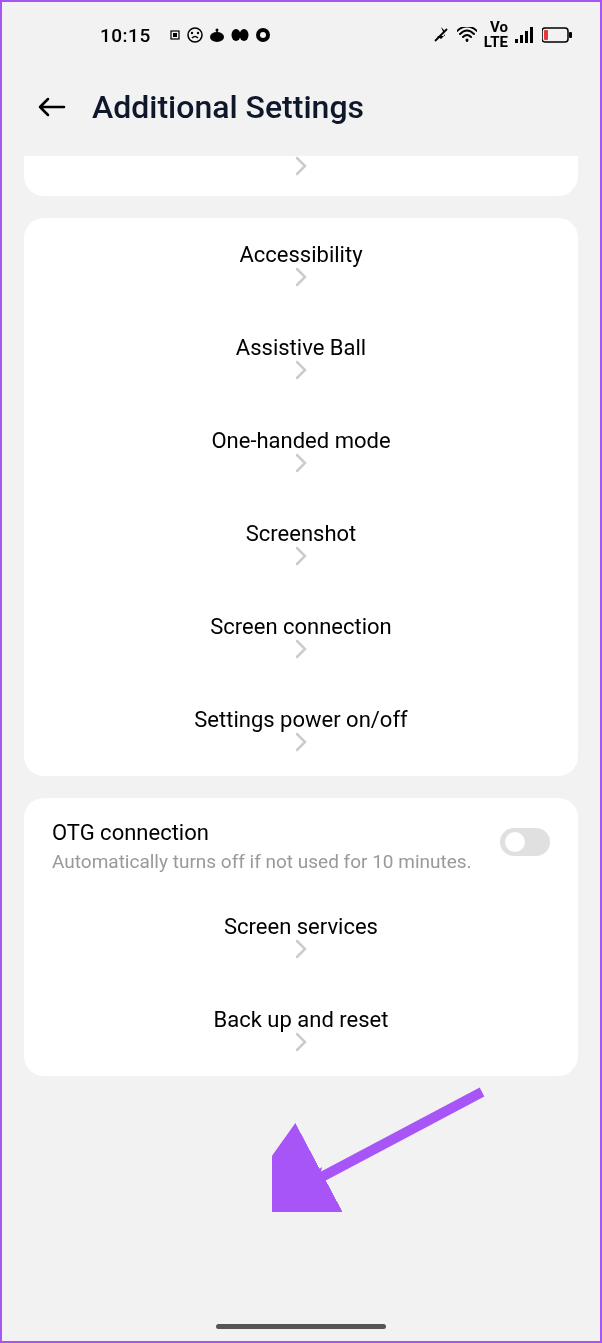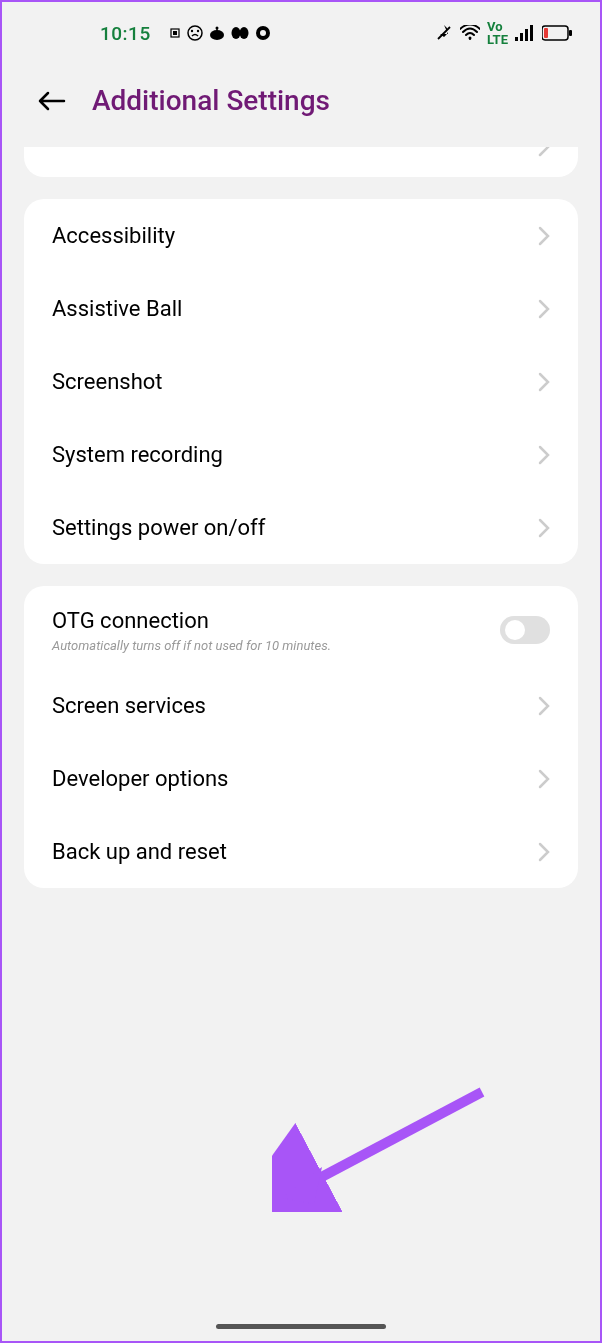--- a/index.html
+++ b/index.html
@@ -16,21 +16,21 @@
       position: relative;
       overflow: hidden;
     }
     .status-bar {
       display: flex;
       justify-content: space-between;
       align-items: center;
       padding: 18px 28px 10px 98px;
       font-size: 19px;
       font-weight: 600;
-      color: #15803d;
+      color: #000000;
     }
     .status-left {
       display: flex;
       align-items: center;
       gap: 8px;
     }
     .status-right {
       display: flex;
       align-items: center;
       gap: 7px;
@@ -48,23 +48,23 @@
     }
     .back-arrow {
       width: 34px;
       height: 24px;
       display: flex;
       align-items: center;
       justify-content: center;
       cursor: pointer;
     }
     .header-title {
-      font-size: 28px;
+      font-size: 32px;
       font-weight: 500;
-      color: #701a75;
+      color: #0f172a;
     }
     .content {
       padding: 0 22px;
     }
     .card {
       background: #fff;
       border-radius: 20px;
       margin-bottom: 22px;
       overflow: hidden;
     }
@@ -72,23 +72,24 @@
       background: #fff;
       border-radius: 0 0 20px 20px;
       margin-bottom: 22px;
       overflow: hidden;
       position: relative;
       padding-top: 0;
     }
     .row {
       display: flex;
       align-items: center;
-      justify-content: space-between;
+      justify-content: center;
       padding: 24px 28px;
       cursor: pointer;
+      flex-direction: column;
     }
     .row-partial {
       padding: 0 28px 20px 28px;
     }
     .row-label {
       font-size: 22px;
       font-weight: 400;
       color: #000;
     }
     .row-label-partial {
@@ -109,25 +110,24 @@
       display: flex;
       align-items: flex-start;
       justify-content: center;
       padding: 22px 28px 14px 28px;
     }
     .row-toggle-text {
       flex: 1;
       padding-right: 20px;
     }
     .row-subtitle {
-      font-size: 13px;
+      font-size: 19px;
       color: #999;
       margin-top: 4px;
       line-height: 1.4;
-      font-style: italic;
     }
     .toggle {
       width: 50px;
       height: 28px;
       background: #e0e0e0;
       border-radius: 14px;
       position: relative;
       margin-top: 8px;
       flex-shrink: 0;
     }
@@ -200,21 +200,21 @@
   </div>
   <div class="status-right">
     <svg width="18" height="18" viewBox="0 0 18 18">
         <path d="M9 1 L9 13 L5 10 L13 10 Z M9 1 L12 4 L12 10 L9 13" fill="#000"></path>
         <line x1="3" y1="15" x2="15" y2="3" stroke="#000" stroke-width="1.8"></line>
       </svg>
     <svg width="20" height="16" viewBox="0 0 20 16">
         <path d="M10 14 Q10 14 10 14 M6 10 Q10 6 14 10 M3 7 Q10 0 17 7 M0 4 Q10 -5 20 4" fill="none" stroke="#000" stroke-width="2" stroke-linecap="round"></path>
         <circle cx="10" cy="13" r="1.5" fill="#000"></circle>
       </svg>
-    <span style="font-size:13px;font-weight:700;line-height:1;">Vo<br>LTE</span>
+    <span style="font-size:15px;font-weight:700;line-height:1;text-align:right;">Vo<br>LTE</span>
     <svg width="20" height="16" viewBox="0 0 20 16">
         <rect x="0" y="12" width="3" height="4" fill="#000"></rect>
         <rect x="5" y="8" width="3" height="8" fill="#000"></rect>
         <rect x="10" y="4" width="3" height="12" fill="#000"></rect>
         <rect x="15" y="0" width="3" height="16" fill="#000"></rect>
       </svg>
     <svg width="30" height="16" viewBox="0 0 30 16">
         <rect x="0" y="1" width="26" height="14" rx="3" fill="none" stroke="#000" stroke-width="1.5"></rect>
         <rect x="27" y="5" width="3" height="6" rx="1" fill="#000"></rect>
         <rect x="2" y="3" width="4" height="10" rx="1" fill="#e53935"></rect>
@@ -249,27 +249,33 @@
           <path d="M2 2 L10 10 L2 18" fill="none" stroke="#ccc" stroke-width="2.5" stroke-linecap="round"></path>
         </svg>
     </div>
     <div class="row">
       <span class="row-label">Assistive Ball</span>
       <svg class="chevron" viewBox="0 0 12 20">
           <path d="M2 2 L10 10 L2 18" fill="none" stroke="#ccc" stroke-width="2.5" stroke-linecap="round"></path>
         </svg>
     </div>
     <div class="row">
+      <span class="row-label">One-handed mode</span>
+      <svg class="chevron" viewBox="0 0 12 20">
+          <path d="M2 2 L10 10 L2 18" fill="none" stroke="#ccc" stroke-width="2.5" stroke-linecap="round"></path>
+        </svg>
+    </div>
+    <div class="row">
       <span class="row-label">Screenshot</span>
       <svg class="chevron" viewBox="0 0 12 20">
           <path d="M2 2 L10 10 L2 18" fill="none" stroke="#ccc" stroke-width="2.5" stroke-linecap="round"></path>
         </svg>
     </div>
     <div class="row">
-      <span class="row-label">System recording</span>
+      <span class="row-label">Screen connection</span>
       <svg class="chevron" viewBox="0 0 12 20">
           <path d="M2 2 L10 10 L2 18" fill="none" stroke="#ccc" stroke-width="2.5" stroke-linecap="round"></path>
         </svg>
     </div>
     <div class="row">
       <span class="row-label">Settings power on/off</span>
       <svg class="chevron" viewBox="0 0 12 20">
           <path d="M2 2 L10 10 L2 18" fill="none" stroke="#ccc" stroke-width="2.5" stroke-linecap="round"></path>
         </svg>
     </div>
@@ -285,26 +291,20 @@
         <div class="toggle-knob"></div>
       </div>
     </div>
     <div class="row">
       <span class="row-label">Screen services</span>
       <svg class="chevron" viewBox="0 0 12 20">
           <path d="M2 2 L10 10 L2 18" fill="none" stroke="#ccc" stroke-width="2.5" stroke-linecap="round"></path>
         </svg>
     </div>
     <div class="row">
-      <span class="row-label">Developer options</span>
-      <svg class="chevron" viewBox="0 0 12 20">
-          <path d="M2 2 L10 10 L2 18" fill="none" stroke="#ccc" stroke-width="2.5" stroke-linecap="round"></path>
-        </svg>
-    </div>
-    <div class="row">
       <span class="row-label">Back up and reset</span>
       <svg class="chevron" viewBox="0 0 12 20">
           <path d="M2 2 L10 10 L2 18" fill="none" stroke="#ccc" stroke-width="2.5" stroke-linecap="round"></path>
         </svg>
     </div>
   </div>
 
 </div>
 
 <svg class="annotation-arrow" viewBox="0 0 220 130">

